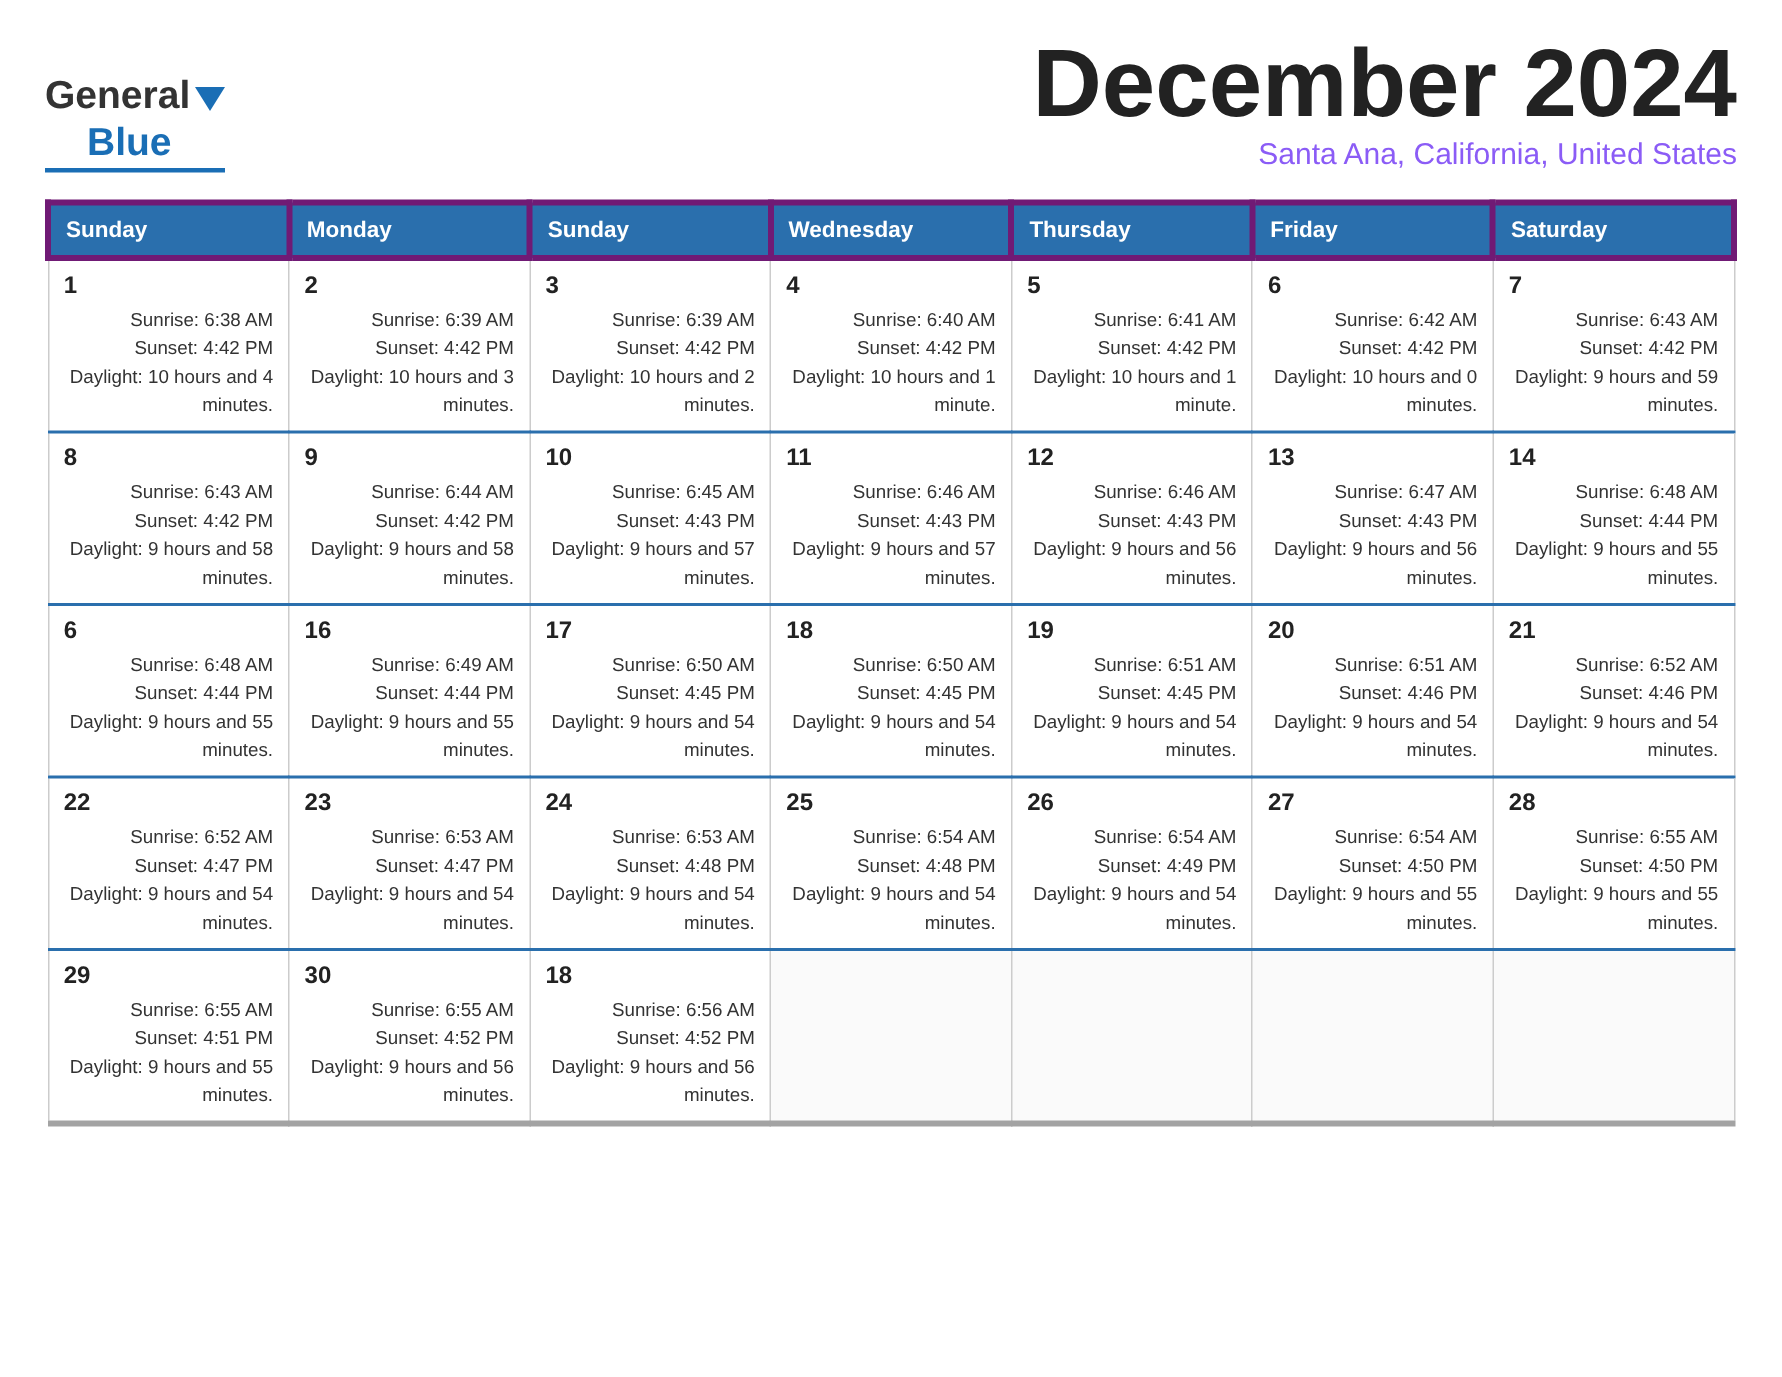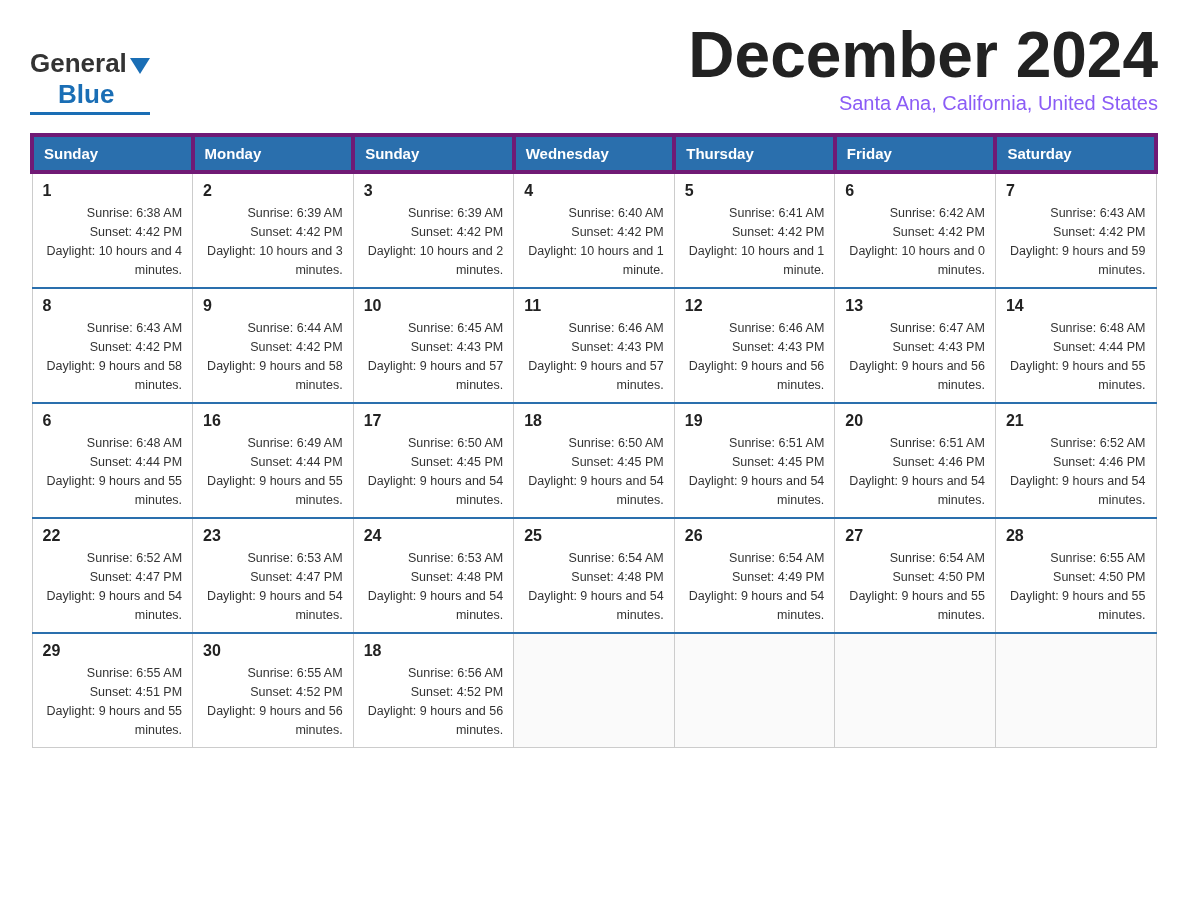--- a/index.html
+++ b/index.html
@@ -93,21 +93,21 @@
     .day-info {
       font-size: 12.5px;
       color: #333;
       line-height: 1.5;
       text-align: right;
     }
     .calendar tr {
       border-bottom: 2px solid #2a6fad;
     }
     .calendar tbody tr:last-child {
-      border-bottom: 1px solid #a3a3a3;
+      border-bottom: 4px solid #a3a3a3;
     }
     .empty-cell {
       background: #fafafa;
     }
   </style>
 </head>
 <body>
 
 <div class="header">
   <div class="logo">

